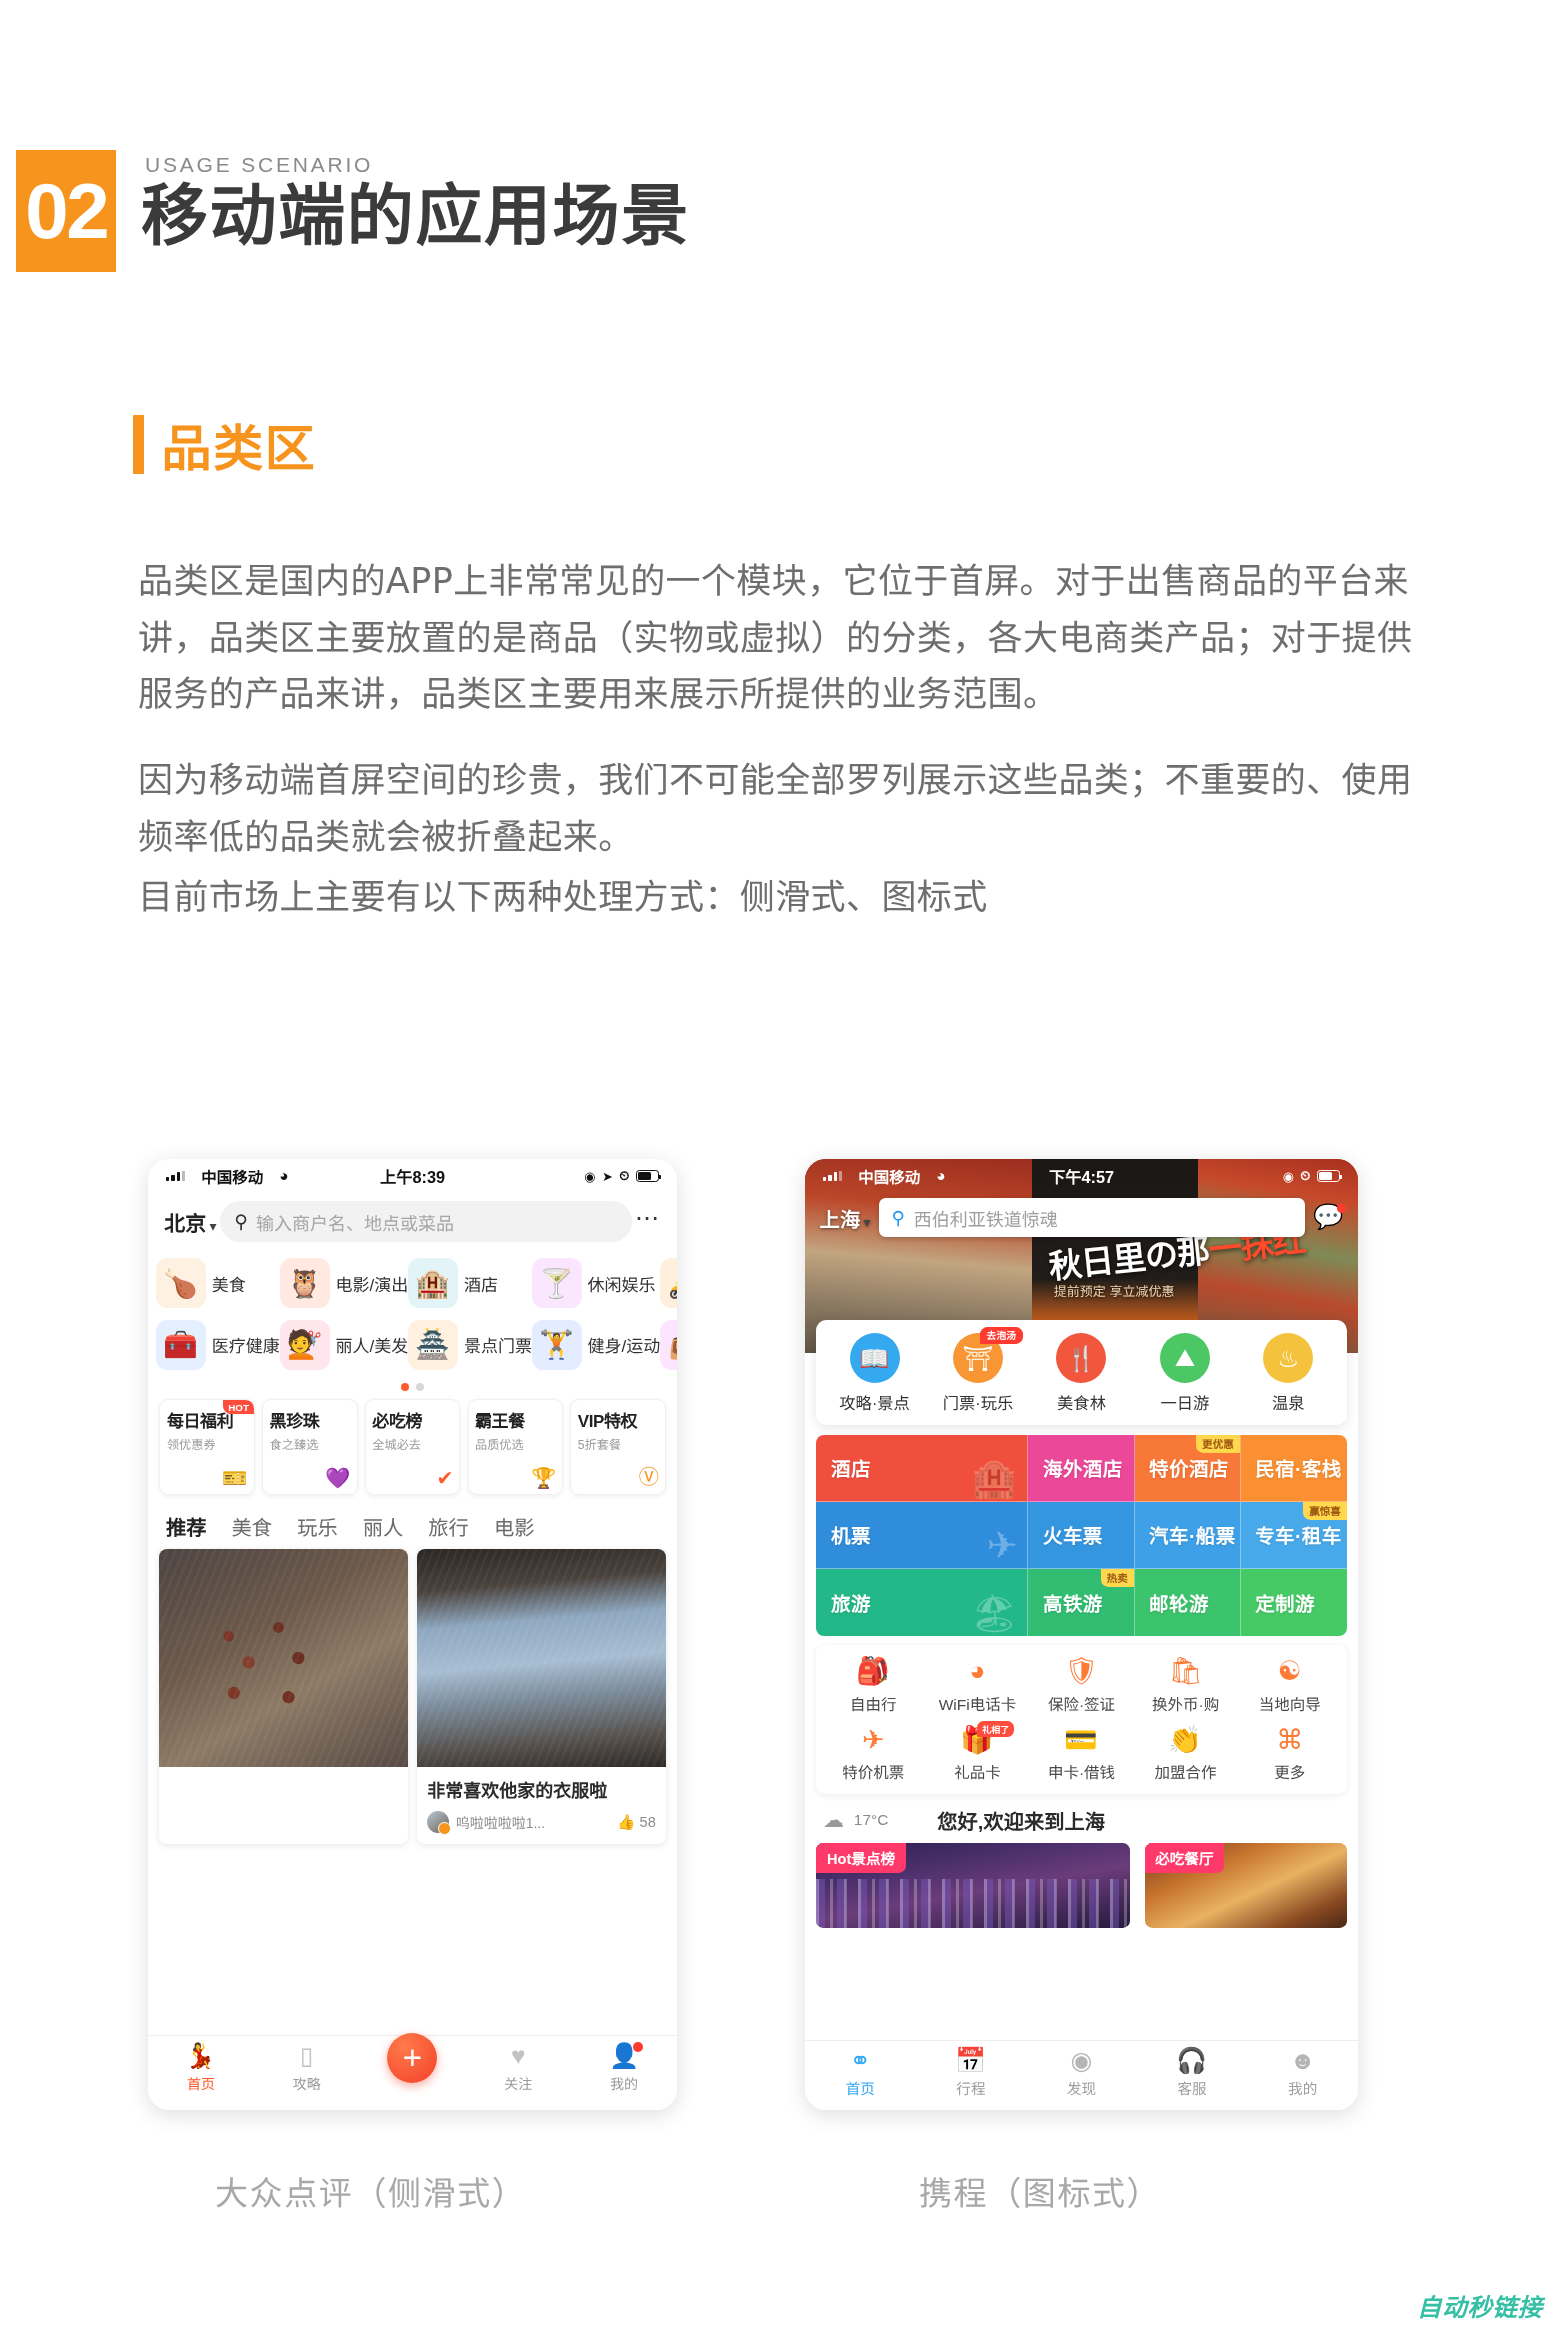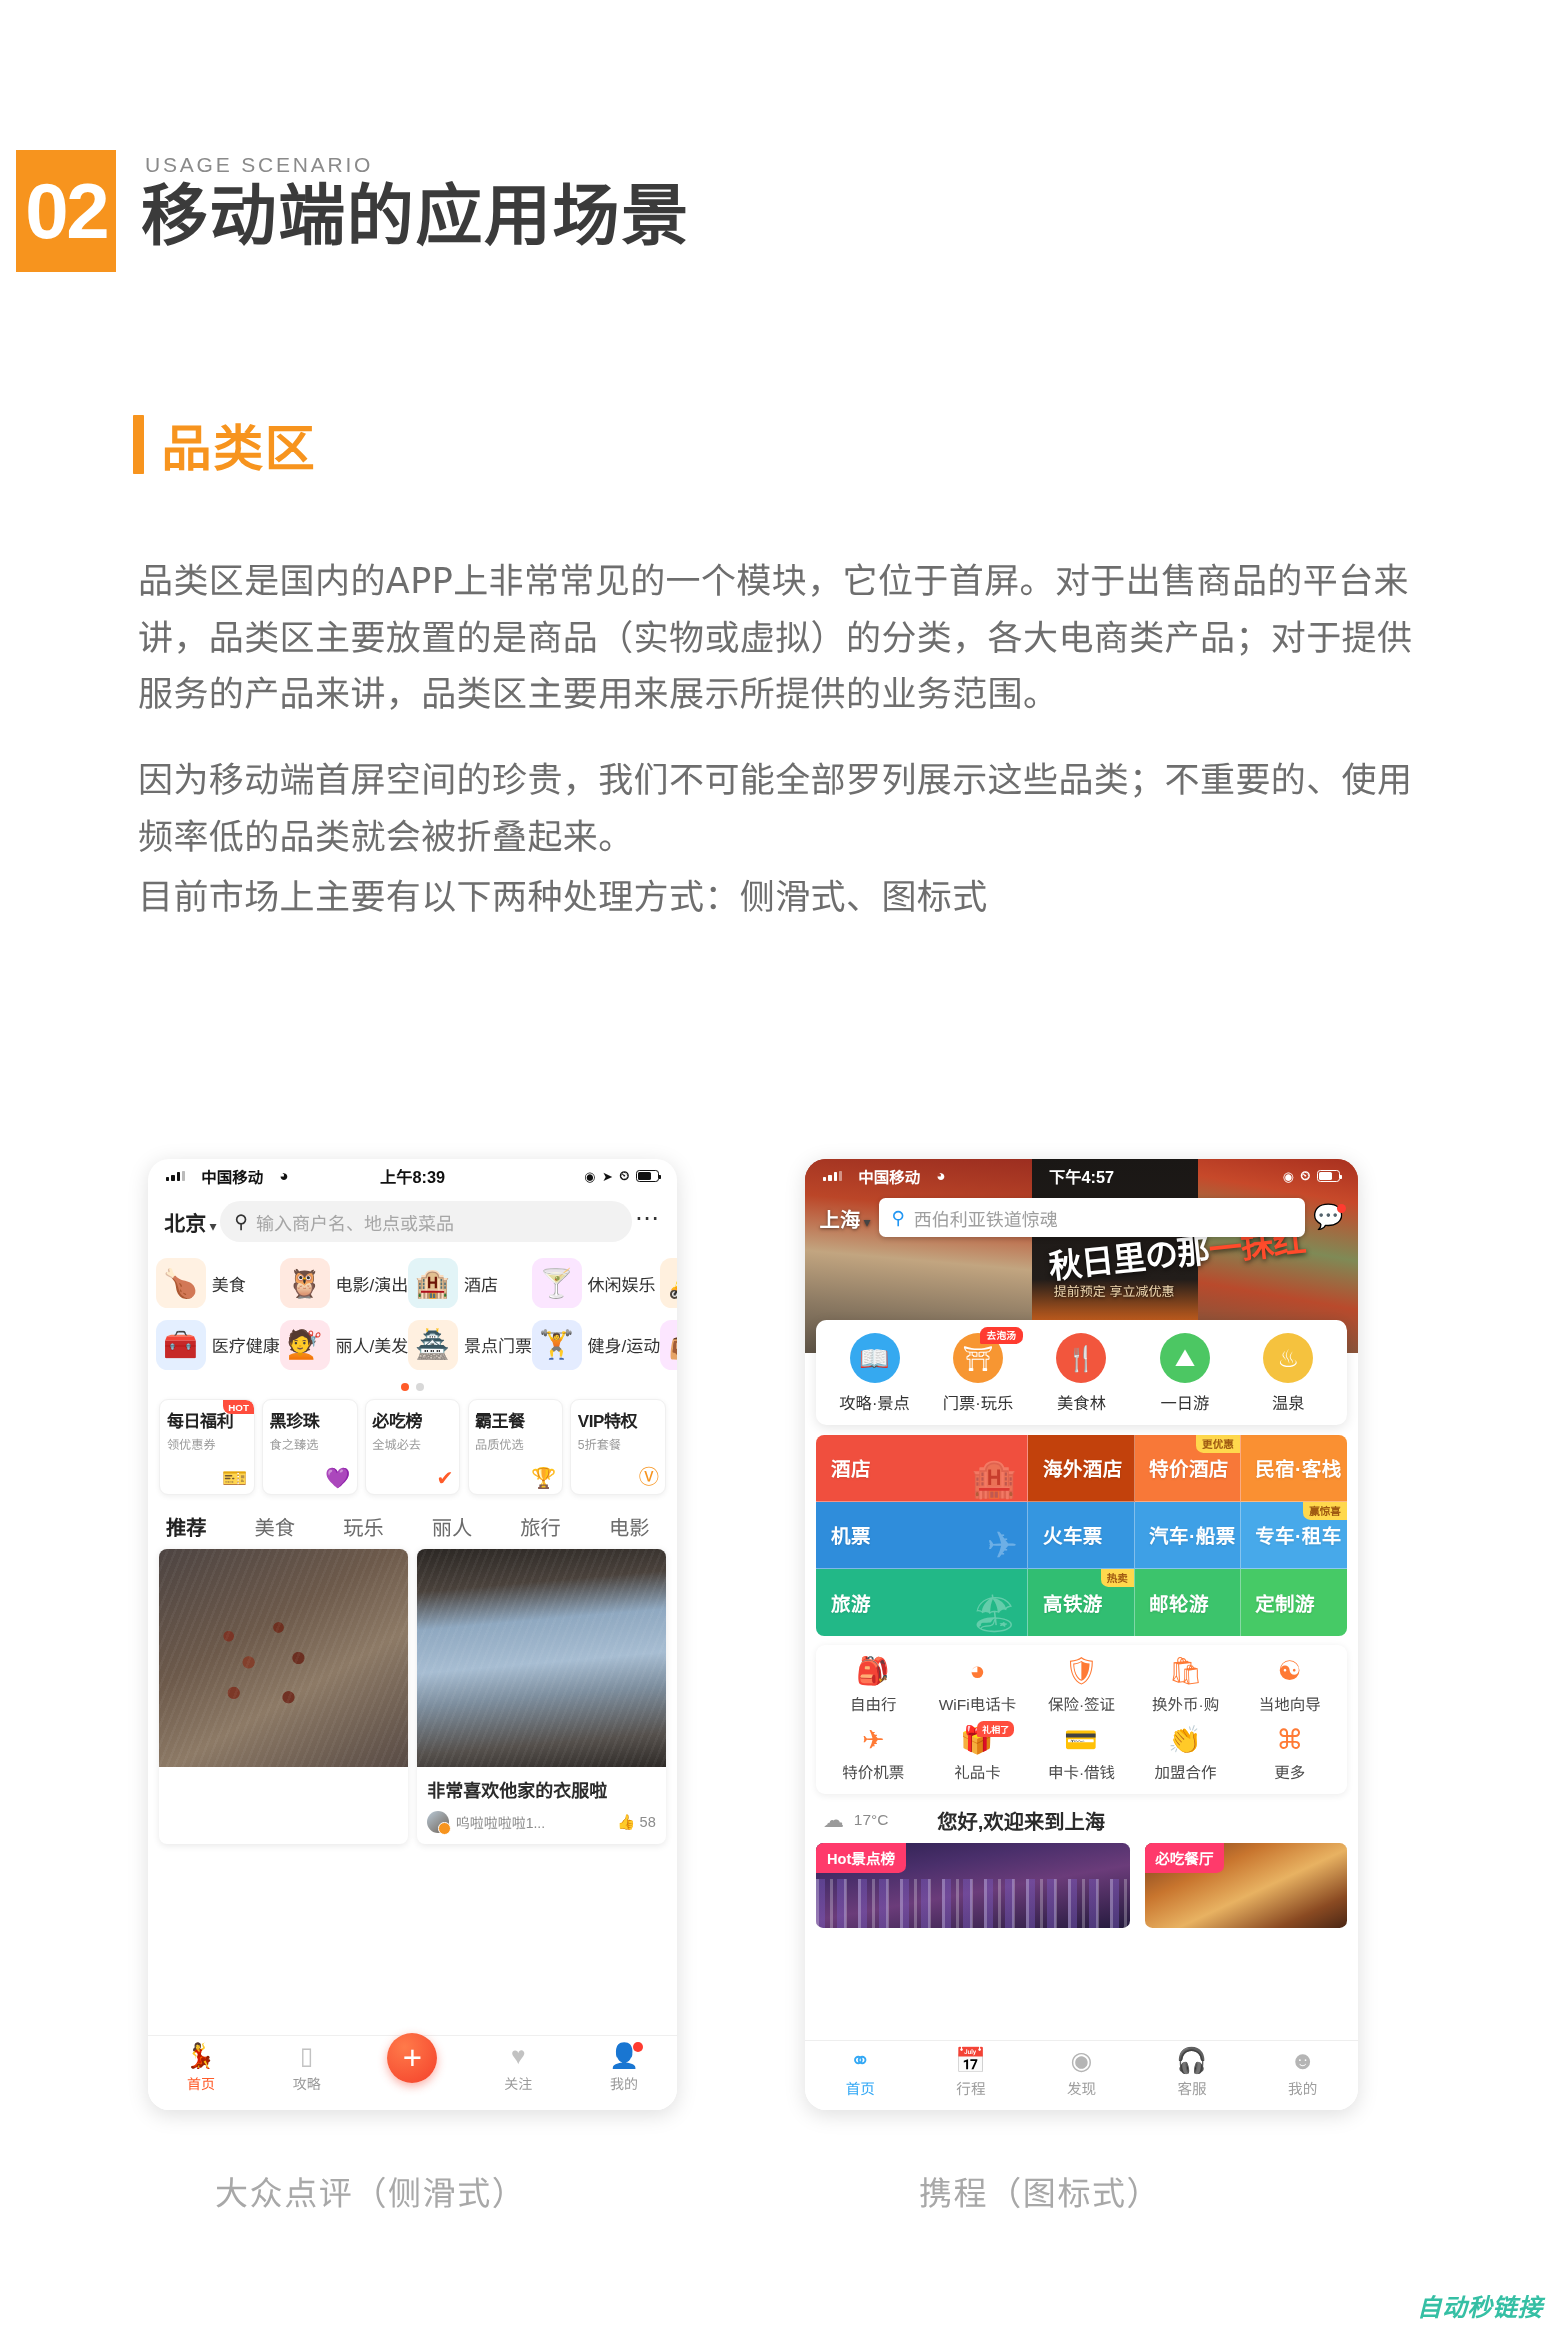--- a/index.html
+++ b/index.html
@@ -79,21 +79,21 @@
   .promos{display:grid;grid-template-columns:repeat(5,1fr);gap:7.3px;padding:0 11.4px;}
   .promo{background:#fff;border:0.8px solid #f0f0f0;border-radius:9px;height:96px;padding:7.3px 6.5px 4.9px;
          position:relative;box-shadow:0 1.6px 5.7px rgba(0,0,0,.06);overflow:hidden;}
   .promo .t{font-size:17px;font-weight:700;color:#222;letter-spacing:-0.4px;white-space:nowrap;}
   .promo .s{font-size:12.2px;color:#9a9a9a;margin-top:2.4px;white-space:nowrap;}
   .promo .g{position:absolute;right:5.7px;bottom:4.1px;font-size:20.3px;}
   .hot-tag{position:absolute;top:0;right:0;background:#ff4d3d;color:#fff;font-size:9.8px;
            font-weight:700;padding:1.6px 4.9px;border-radius:0 8.1px 0 8.1px;}
 
   
-  .dp-tabs{display:flex;align-items:flex-end;gap:48px;padding:16.3px 18px 8.1px;}
+  .dp-tabs{display:flex;align-items:flex-end;gap:25px;padding:16.3px 18px 8.1px;}
   .dp-tab{font-size:20.3px;color:#6b6b6b;position:relative;white-space:nowrap;}
   .dp-tab.on{color:#222;font-weight:700;}
   .dp-tab.on::after{content:"";position:absolute;left:-1.6px;right:-1.6px;bottom:-4.1px;height:7.3px;
                     background:#ffb27d;border-radius:4.1px;z-index:-1;}
 
   
   .feed{display:grid;grid-template-columns:1fr 1fr;gap:9.8px;padding:0 11.4px;}
   .fcard{background:#fff;border-radius:8.1px;overflow:hidden;box-shadow:0 1.6px 7.3px rgba(0,0,0,.09);}
   .fimg{height:218px;position:relative;overflow:hidden;}
   .fimg.food{background:
@@ -493,21 +493,21 @@
           <div class="lb">温泉</div>
         </div>
       </div>
     </div>
 
     <div class="tiles">
       <div class="tile" style="background:#f04f3e">
         <span class="tl">酒店</span>
         <span class="ghost">🏨</span>
         </div>
-      <div class="tile" style="background:#c2410c">
+      <div class="tile" style="background:#ec4899">
         <span class="tl">海外酒店</span>
         </div>
       <div class="tile" style="background:#f87838">
         <span class="ytag">更优惠</span>
         <span class="tl">特价酒店</span>
         </div>
       <div class="tile" style="background:#fa9032">
         <span class="tl">民宿·客栈</span>
         </div>
 

